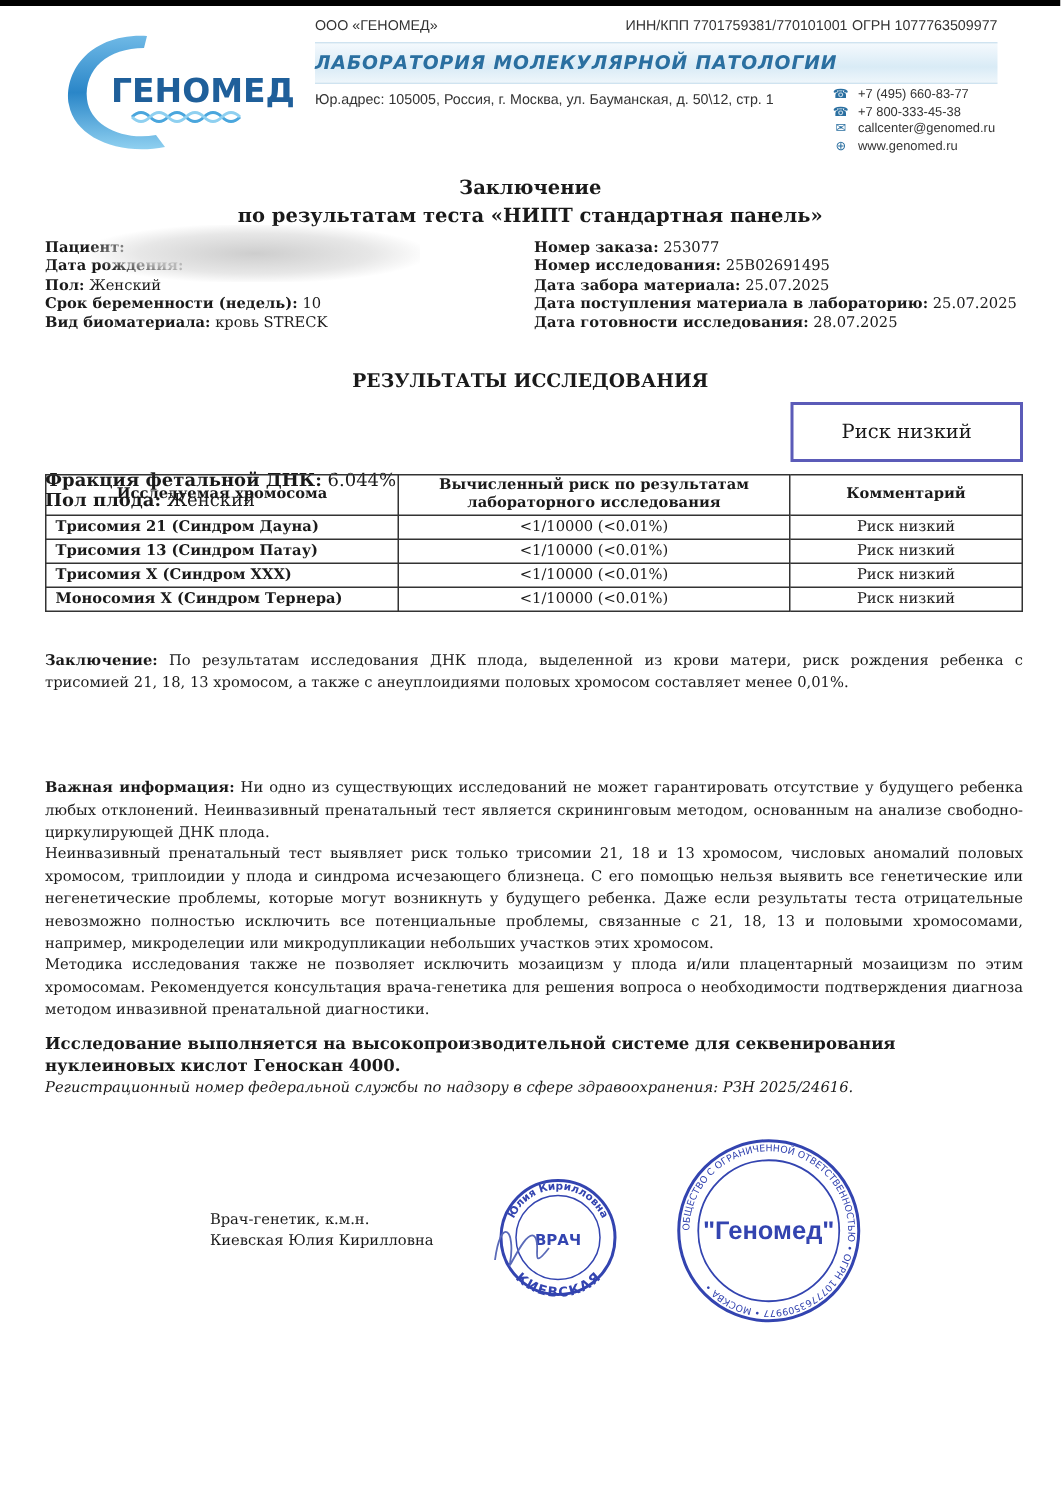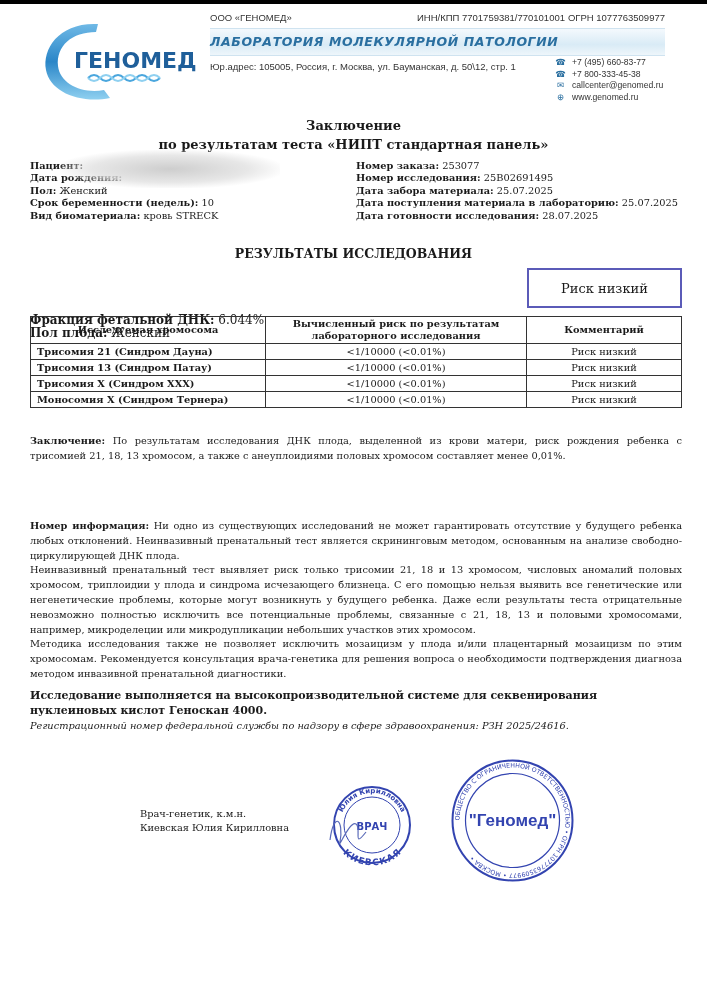--- a/index.html
+++ b/index.html
@@ -153,21 +153,21 @@
       <td class="c3">Риск низкий</td>
     </tr>
   </tbody>
 </table>
 
 <div class="para concl">
   <b>Заключение:</b><span> По результатам исследования ДНК плода, выделенной из крови матери, риск рождения ребенка с трисомией 21, 18, 13 хромосом, а также с анеуплоидиями половых хромосом составляет менее 0,01%.</span>
 </div>
 
 <div class="para important">
-  <div><b>Номер информация:</b><span> Ни одно из существующих исследований не может гарантировать отсутствие у будущего ребенка любых отклонений. Неинвазивный пренатальный тест является скрининговым методом, основанным на анализе свободно-циркулирующей ДНК плода.</span></div>
+  <div><b>Важная информация:</b><span> Ни одно из существующих исследований не может гарантировать отсутствие у будущего ребенка любых отклонений. Неинвазивный пренатальный тест является скрининговым методом, основанным на анализе свободно-циркулирующей ДНК плода.</span></div>
   <div>Неинвазивный пренатальный тест выявляет риск только трисомии 21, 18 и 13 хромосом, числовых аномалий половых хромосом, триплоидии у плода и синдрома исчезающего близнеца. С его помощью нельзя выявить все генетические или негенетические проблемы, которые могут возникнуть у будущего ребенка. Даже если результаты теста отрицательные невозможно полностью исключить все потенциальные проблемы, связанные с 21, 18, 13 и половыми хромосомами, например, микроделеции или микродупликации небольших участков этих хромосом.</div>
   <div>Методика исследования также не позволяет исключить мозаицизм у плода и/или плацентарный мозаицизм по этим хромосомам. Рекомендуется консультация врача-генетика для решения вопроса о необходимости подтверждения диагноза методом инвазивной пренатальной диагностики.</div>
 </div>
 
 <div class="para equip">Исследование выполняется на высокопроизводительной системе для секвенирования нуклеиновых кислот Геноскан 4000.</div>
 <div class="para regnum">Регистрационный номер федеральной службы по надзору в сфере здравоохранения: РЗН 2025/24616.</div>
 
 <div class="doctor">
   <div>Врач-генетик, к.м.н.</div>
   <div>Киевская Юлия Кирилловна</div>

